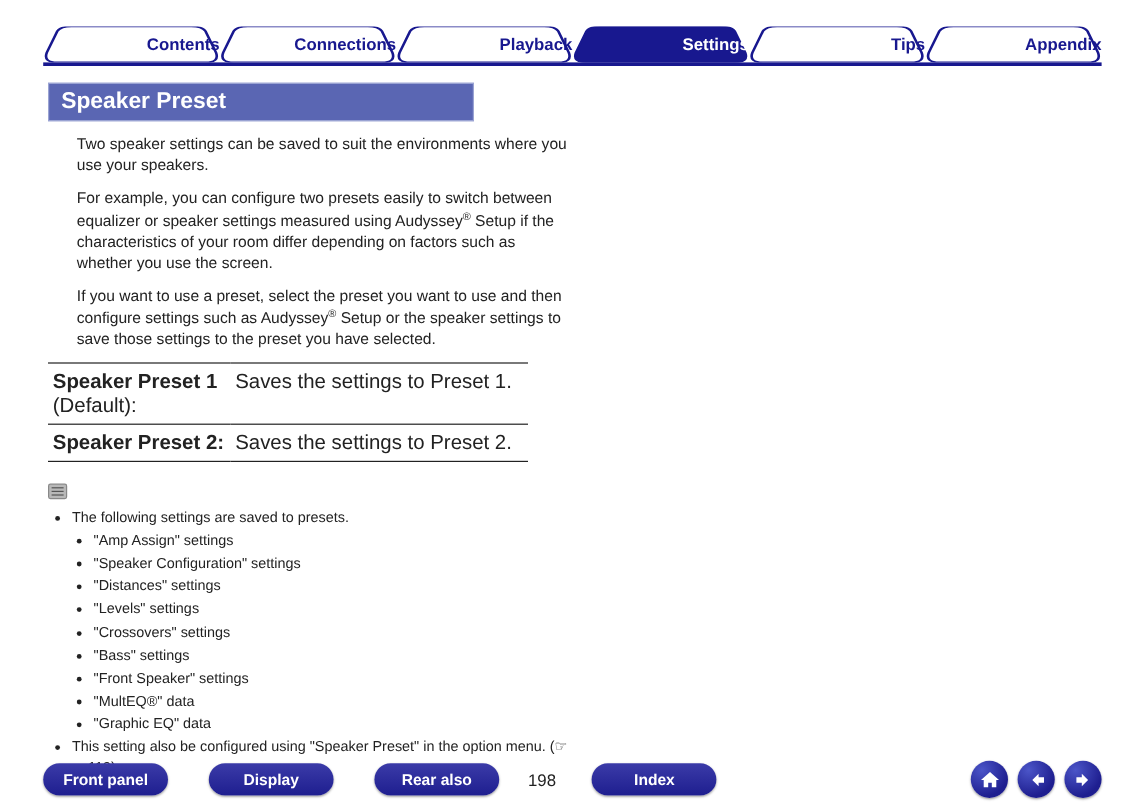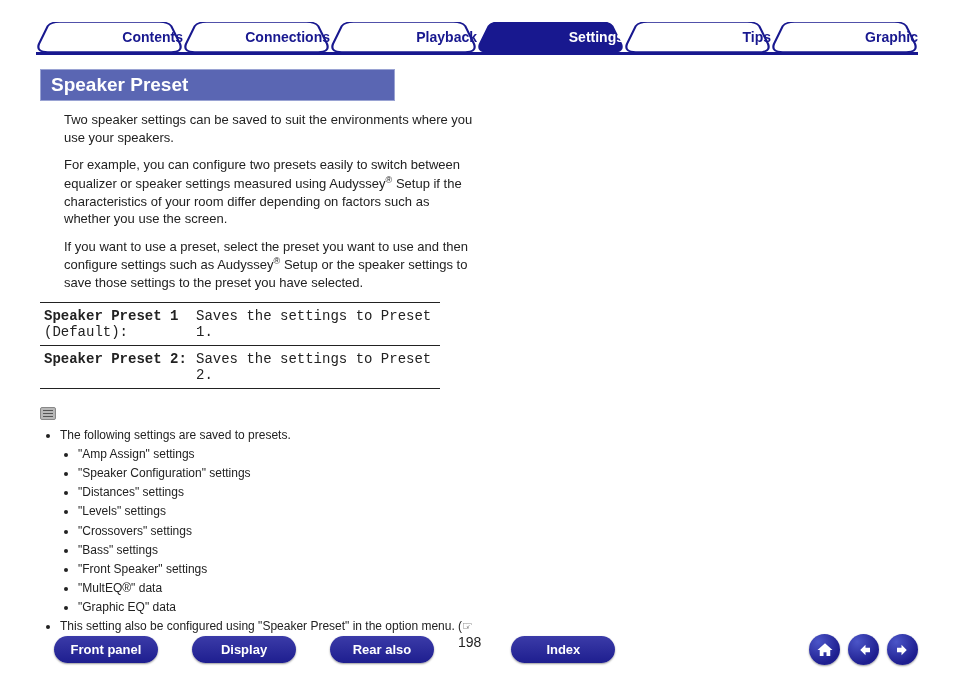--- a/index.html
+++ b/index.html
@@ -60,22 +60,21 @@
     width: 400px;
     border-collapse: collapse;
     margin-top: 6px;
     margin-bottom: 18px;
   }
   .preset-table td {
     border-top: 1px solid #222;
     border-bottom: 1px solid #222;
     padding: 5px 4px;
     vertical-align: top;
-    font-size: 14px;
-    font-family: Liberation Mono, monospace;
+    font-size: 17px;
   }
   .preset-table td.label { width: 38%; font-weight: bold; }
   .preset-table td.label .sub { font-weight: normal; }
   .note-icon {
     display: inline-block;
     width: 16px; height: 13px;
     background: #b8b8b8;
     border: 1px solid #888;
     border-radius: 2px;
     position: relative;
@@ -92,21 +91,21 @@
   ul.notes li { margin-bottom: 3px; line-height: 1.35; }
   ul.sub { list-style: disc; padding-left: 18px; margin-top: 3px; }
   ul.sub li { font-size: 12px; }
   .hand-icon { font-family: serif; }
   
   .footer {
     position: absolute;
     left: 0; right: 0; bottom: 8px;
     padding: 0 36px;
     display: flex;
-    margin-left: 18px;
+    align-items: center;
   }
   .footer .btns { display: flex; gap: 34px; align-items: center; }
   .pill {
     background: linear-gradient(#3b3ba8, #1e1e8f);
     color: #fff;
     font-weight: bold;
     font-size: 13px;
     width: 104px;
     height: 27px;
     line-height: 27px;
@@ -166,21 +165,21 @@
   <div class="tab">
     <svg viewBox="0 0 100 30" preserveAspectRatio="none">
         <path d="M8 30 Q0 30 2 22 L8 4 Q10 0 16 0 L84 0 Q90 0 92 4 L98 22 Q100 30 92 30 Z" fill="#fff" stroke="#18188f" stroke-width="1.5"></path>
       </svg>
     <span>Tips</span>
   </div>
   <div class="tab">
     <svg viewBox="0 0 100 30" preserveAspectRatio="none">
         <path d="M8 30 Q0 30 2 22 L8 4 Q10 0 16 0 L84 0 Q90 0 92 4 L98 22 Q100 30 92 30 Z" fill="#fff" stroke="#18188f" stroke-width="1.5"></path>
       </svg>
-    <span>Graphic</span>
+    <span>Appendix</span>
   </div>
 </div>
 <div class="tabs-border"></div>
 
 <div class="main">
   <div class="section-title">Speaker Preset</div>
 
   <p class="para">Two speaker settings can be saved to suit the environments where you use your speakers.</p>
 
   <p class="para">

